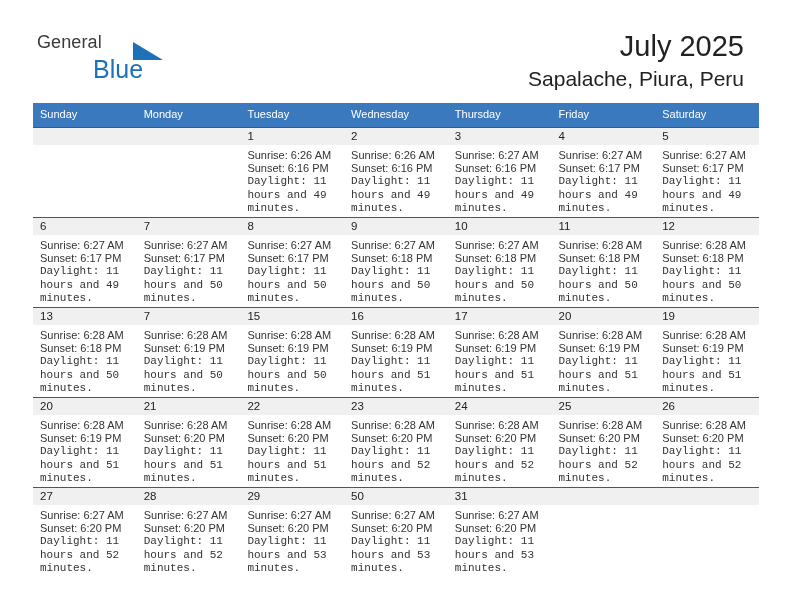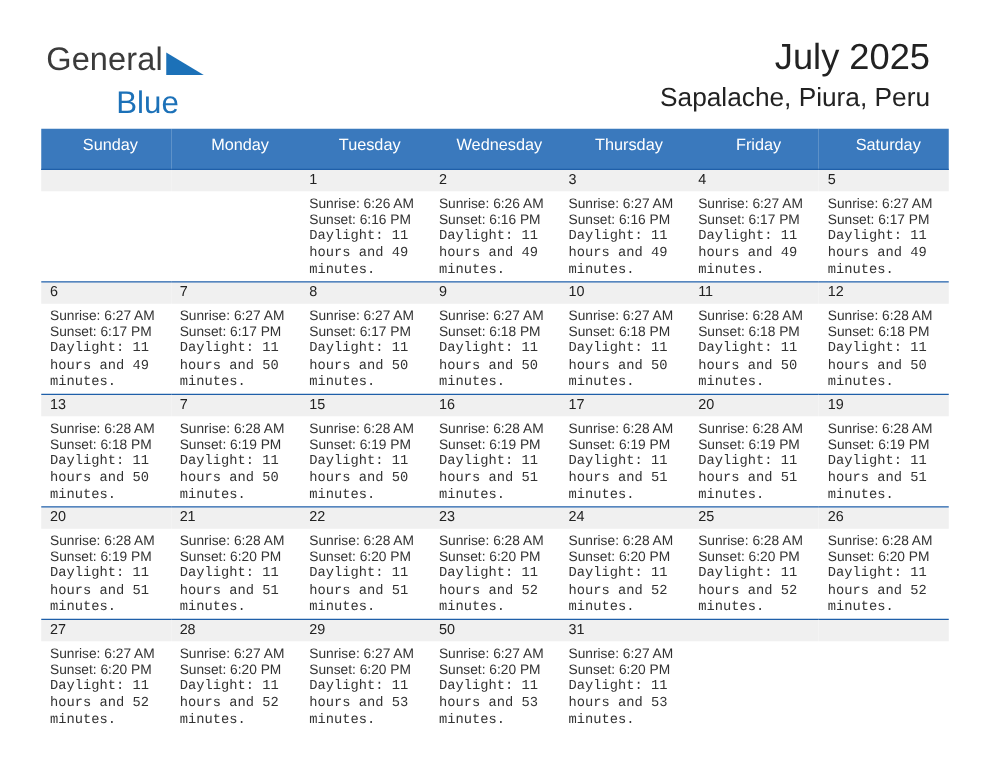--- a/index.html
+++ b/index.html
@@ -35,29 +35,29 @@
     position: absolute;
     left: 0;
     top: 4px;
     width: 230px;
     height: 56px;
   }
   .brand-general {
     position: absolute;
     left: 4px;
     top: 0px;
-    font-size: 26px;
+    font-size: 18px;
     letter-spacing: 0.1px;
     color: #3b3b3b;
     font-family: "Liberation Sans", sans-serif;
   }
   .brand-blue {
     position: absolute;
     left: 60px;
-    top: 36px;
+    top: 23px;
     font-size: 25px;
     color: #1c71b8;
     font-family: "Liberation Sans", sans-serif;
   }
   .brand-triangle {
     position: absolute;
     left: 100px;
     top: 10px;
     width: 0;
     height: 0;
@@ -90,24 +90,24 @@
     position: absolute;
     left: 33px;
     top: 103px;
     width: 726px;
     border-collapse: collapse;
     table-layout: fixed;
   }
   .calendar th {
     background: #3a79bd;
     color: #ffffff;
-    font-size: 13px;
+    font-size: 11px;
     font-weight: normal;
-    text-align: center;
-    padding: 5px 0 12px 7px;
+    text-align: left;
+    padding: 5px 0 7px 7px;
     height: 11px;
     border: none;
   }
   .calendar td {
     vertical-align: top;
     padding: 0;
     border: none;
     border-top: 1.6px solid #1f5fa9;
     height: 89px;
     width: 103.7px;

